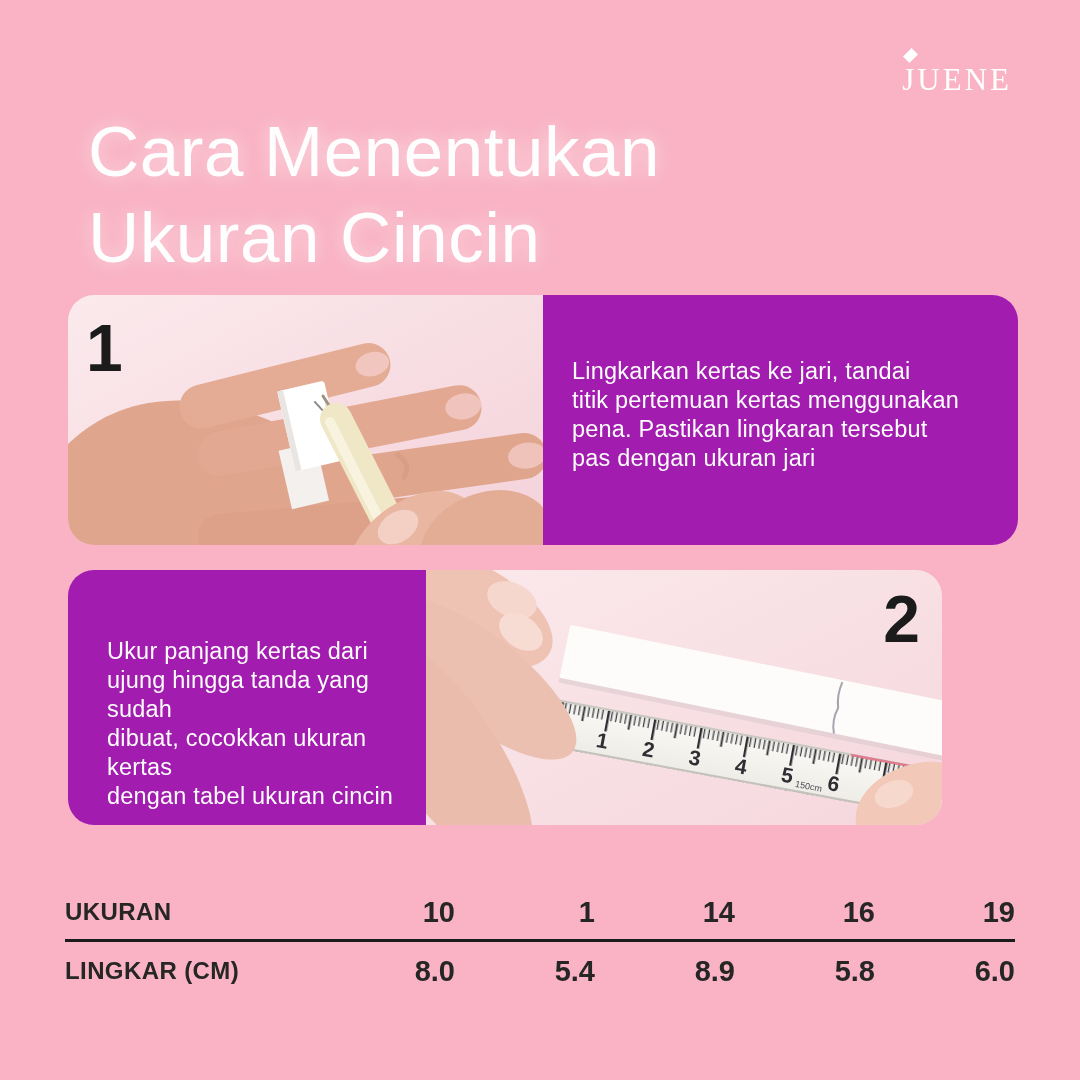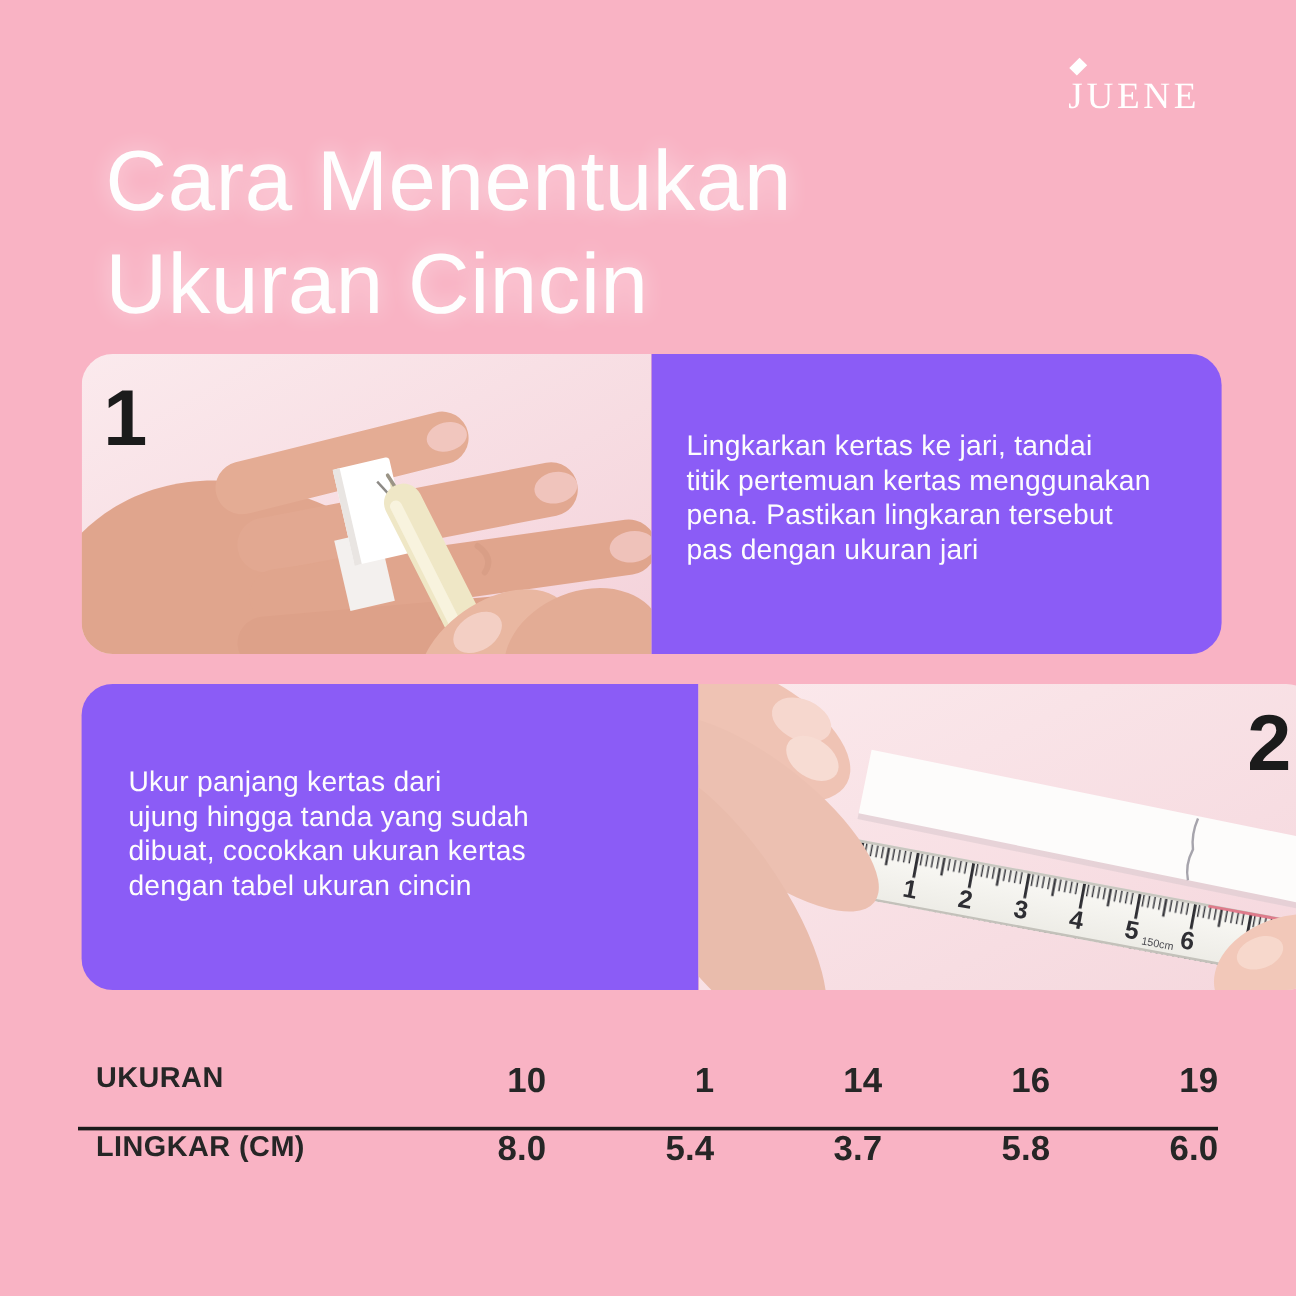--- a/index.html
+++ b/index.html
@@ -9,54 +9,54 @@
     font-family:"Liberation Sans", sans-serif;
   }
   
   .title{
     position:absolute;left:88px;top:61px;
     font-size:71px;line-height:86px;font-weight:500;letter-spacing:0.5px;
     color:#FEFEFE;white-space:pre-line;
     text-shadow:0 0 18px rgba(255,255,255,0.55);
   }
   .brand{
-    position:absolute;top:62px;right:80px;height:40px;
+    position:absolute;top:62px;right:68px;height:40px;
     font-family:"Liberation Serif", serif;
     font-size:31px;letter-spacing:3px;color:#FFFFFF;font-weight:500;margin-left:31px;
   }
   .brand-diamond{
     position:absolute;left:4px;top:-11px;width:9px;height:9px;background:#FFFFFF;
     transform:rotate(45deg) scaleY(1.35);
   }
   
   .step{position:absolute;left:68px;width:950px;display:flex;}
   .step1{top:295px;height:250px;}
   .step2{top:570px;height:255px;}
   .photo{position:relative;overflow:hidden;flex:none;}
   .photo1{width:475px;height:250px;border-radius:26px 0 0 26px;}
   .photo2{width:516px;height:255px;border-radius:0 26px 26px 0;}
-  .panel{position:relative;background:#8b5cf6;flex:1;}
+  .panel{position:relative;background:#a21caf;flex:1;}
   .panel1{border-radius:0 26px 26px 0;}
-  .panel2{border-radius:26px 0 0 26px;flex:none;width:514px;}
+  .panel2{border-radius:26px 0 0 26px;flex:none;width:358px;}
   .panel p{
     margin:0;color:#FDFDFD;font-size:23.5px;line-height:29px;
     white-space:pre-line;letter-spacing:0.2px;
   }
   .panel1 p{padding:62px 20px 0 29px;}
   .panel2 p{padding:67px 10px 0 39px;}
   .step-num{
     position:absolute;z-index:3;font-size:66px;font-weight:800;color:#1B1B1B;
     line-height:1;
   }
   .num-1{left:18px;top:20px;}
   .num-2{right:22px;top:16px;}
   .photo svg{position:absolute;left:0;top:0;display:block;}
   
   .size-table{position:absolute;left:65px;top:885px;width:950px;color:#262626;}
-  .trow{display:flex;margin-left:15px;}
+  .trow{display:flex;align-items:center;}
   .trow-1{height:54px;}
   .trow-2{height:58px;}
   .t-label{flex:1;font-size:24px;font-weight:600;letter-spacing:0.4px;}
   .t-val{width:140px;text-align:right;font-size:29px;font-weight:700;}
   .t-divider{height:3px;background:#1B1B1B;}
 </style>
 </head>
 <body>
 
 <div class="page">
@@ -211,19 +211,19 @@
       <div class="t-val">1</div>
       <div class="t-val">14</div>
       <div class="t-val">16</div>
       <div class="t-val">19</div>
     </div>
     <div class="t-divider"></div>
     <div class="trow trow-2">
       <div class="t-label">LINGKAR (CM)</div>
       <div class="t-val">8.0</div>
       <div class="t-val">5.4</div>
-      <div class="t-val">3.7</div>
+      <div class="t-val">8.9</div>
       <div class="t-val">5.8</div>
       <div class="t-val">6.0</div>
     </div>
   </section>
 
 </div>
 
 </body></html>

